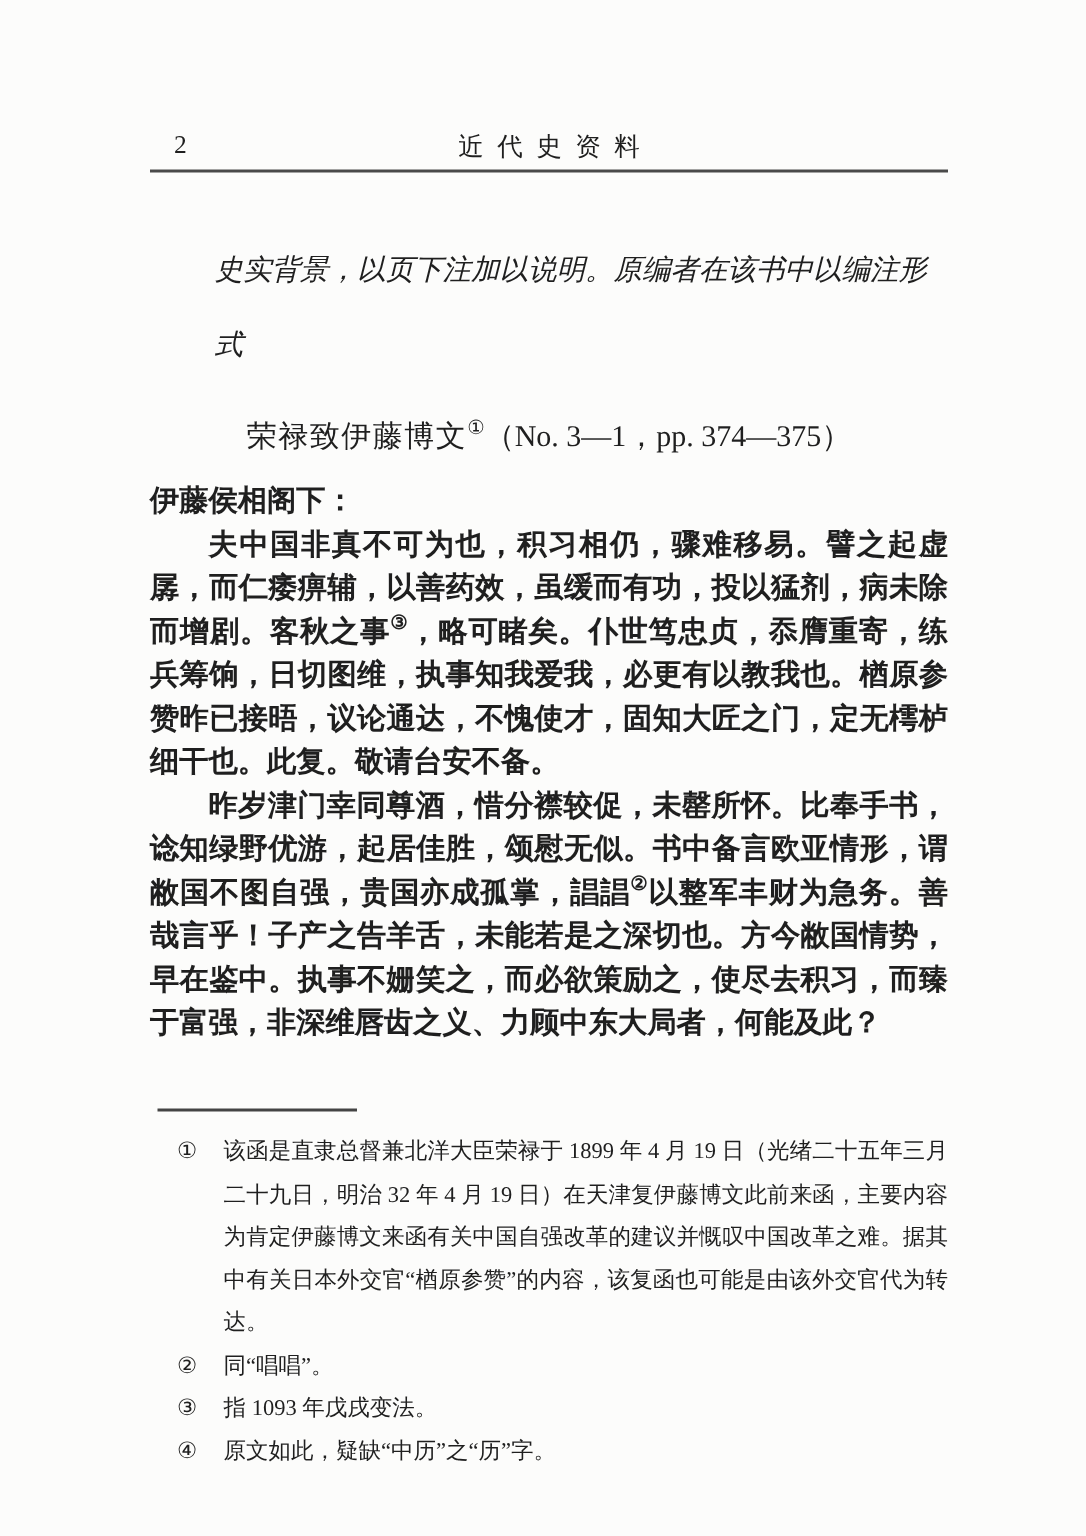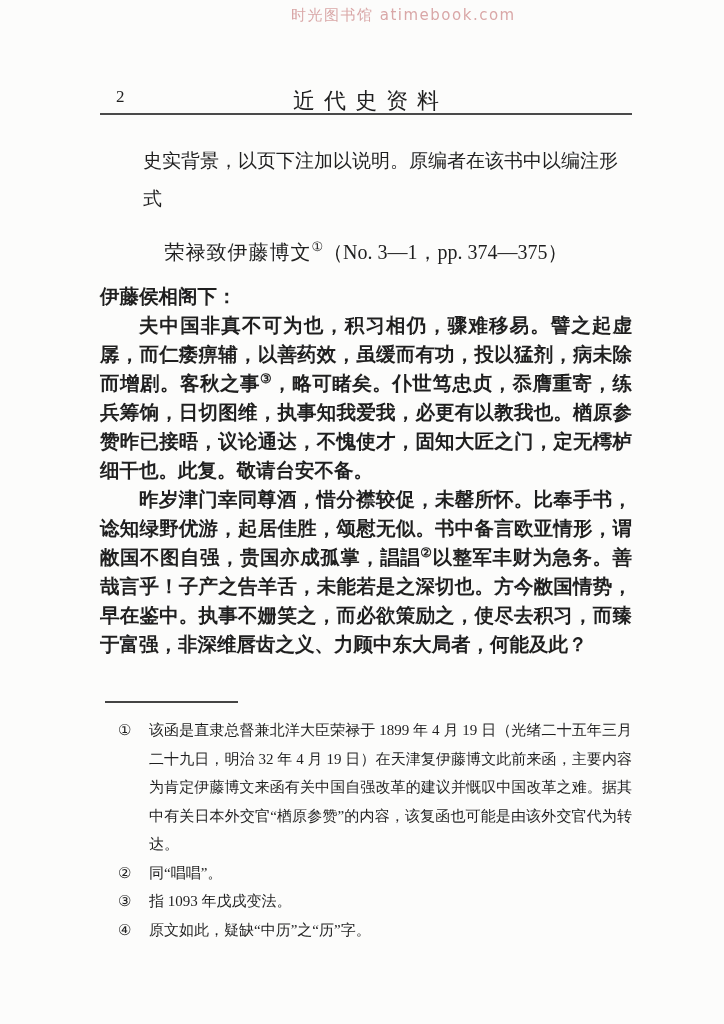--- a/index.html
+++ b/index.html
@@ -15,24 +15,24 @@
   .watermark {
     position:absolute; top:6px; left:291px;
     font-family:"DejaVu Sans", sans-serif;
     font-size:15px; letter-spacing:1.5px;
     color:#d9a7a7;
   }
   .content { position:absolute; left:100px; top:0; width:532px; }
 
   .page-header { position:relative; margin-top:86px; height:24px; }
   .page-number { position:absolute; left:16px; top:1px; font-size:17px; }
-  .header-title { text-align:center; font-size:22px; letter-spacing:9px; text-indent:9px; }
+  .header-title { text-align:center; font-size:17px; letter-spacing:9px; text-indent:9px; }
   .header-rule { margin-top:3px; border-top:2px solid #4a4a4a; height:0; }
 
-  .editor-note { margin-top:27px; font-size:19px; line-height:38px; }
+  .editor-note { margin-top:41px; font-style:italic; font-size:19px; line-height:50px; }
   .editor-note .line-a { padding-left:43px; }
   .editor-note .line-b { padding-left:25px; }
 
   .letter-title { margin-top:21px; text-align:center; font-size:20px; white-space:nowrap; }
   .letter-title .main { font-weight:normal; letter-spacing:1px; }
   .ref-sup { font-size:13px; vertical-align:super; line-height:0; }
 
   .letter-body { margin-top:16px; font-size:19.5px; line-height:29px; text-align:justify;font-weight:bold; }
   .letter-body p { margin:0; text-indent:2em; }
   .letter-body p.salutation { text-indent:0; }
@@ -46,21 +46,20 @@
   .footnotes { margin-top:13px; padding-left:18px; font-size:15px; line-height:28.5px; }
   .footnote { display:flex; }
   .fn-marker { width:31px; flex:0 0 31px; }
   .fn-text { flex:1; text-align:justify; }
 </style>
 </head>
 <body>
 
 <div class="page">
 
-  <div class="watermark">时光图书馆 atimebook.com</div>
 
   <div class="content">
 
     <div class="page-header">
       <span class="page-number">2</span>
       <div class="header-title">近代史资料</div>
     </div>
     <div class="header-rule"></div>
 
     <div class="editor-note">

